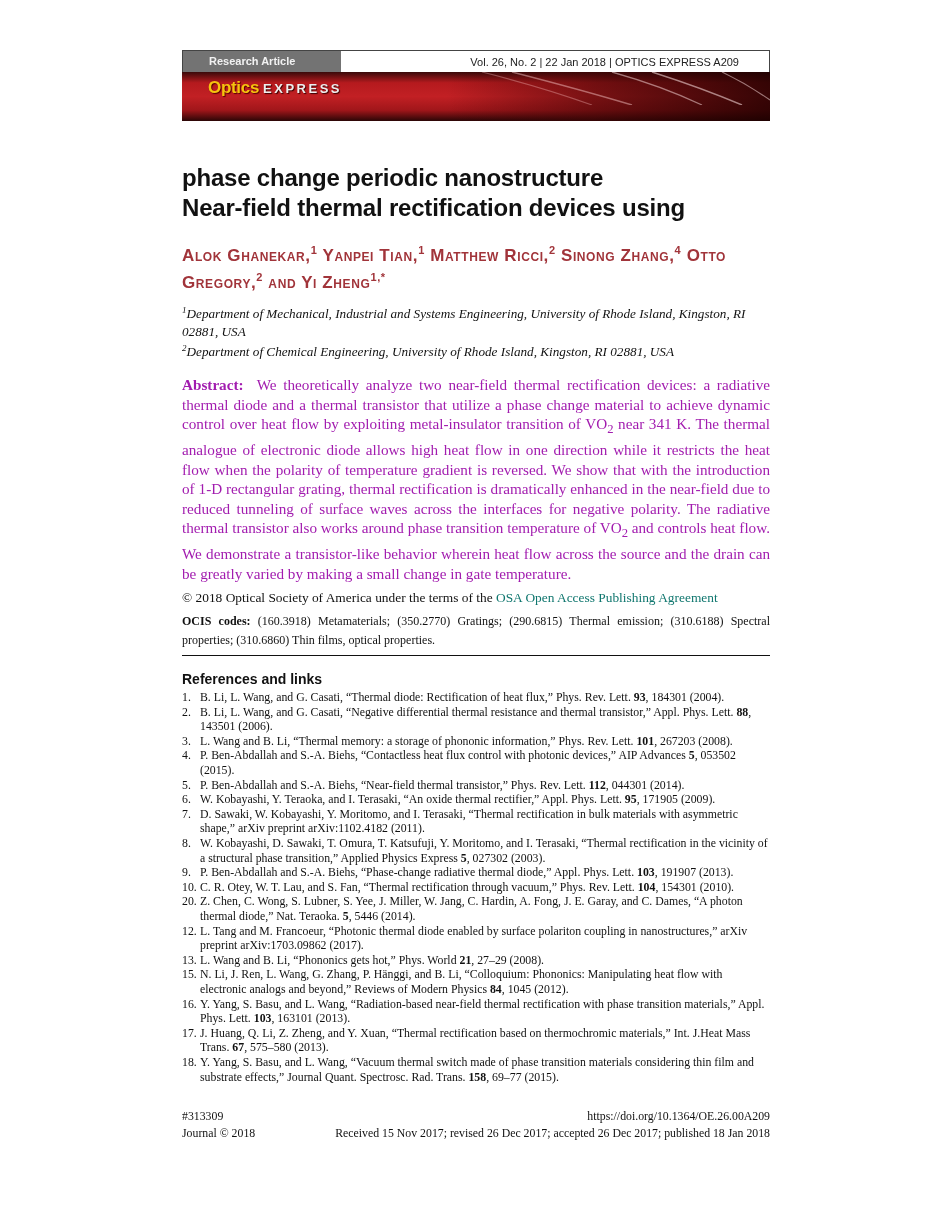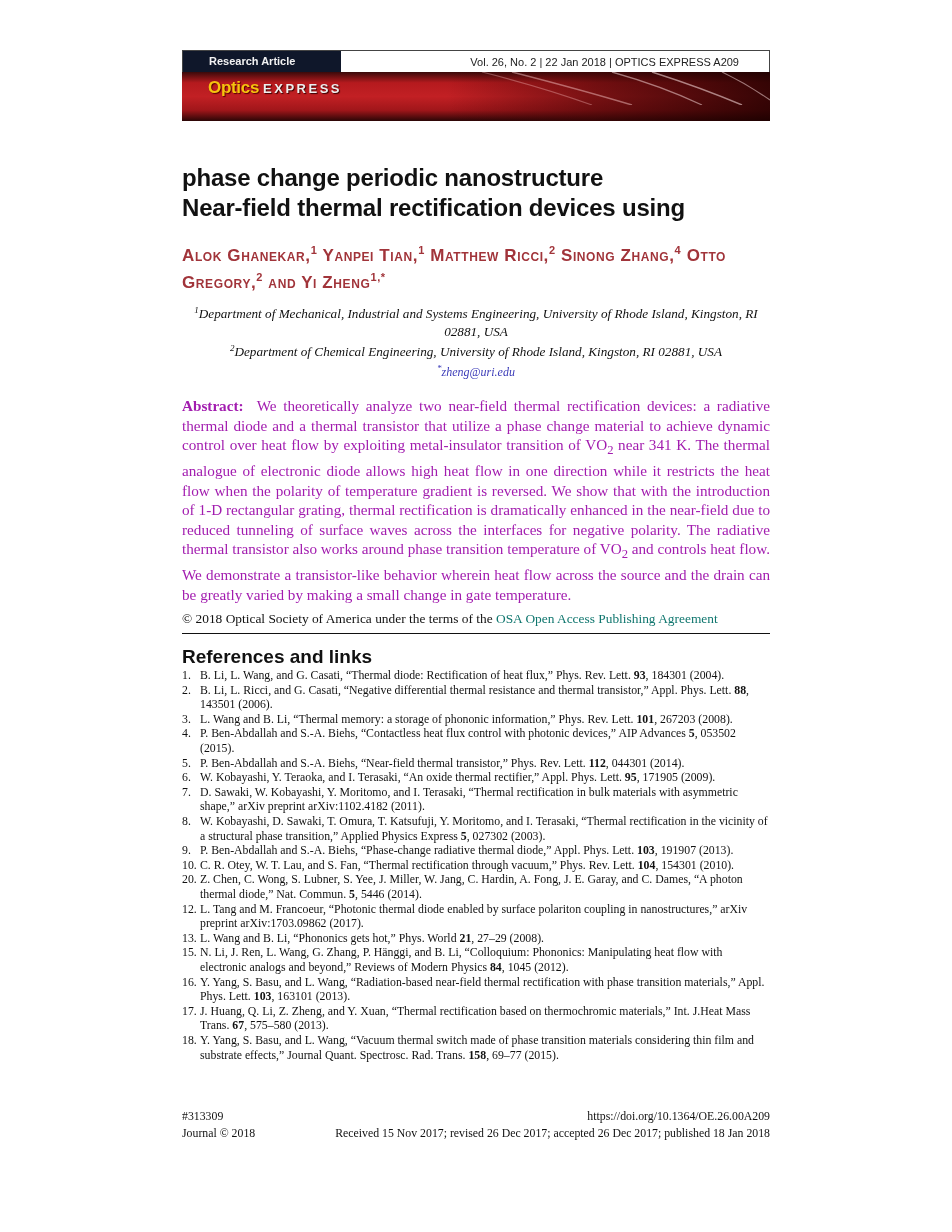--- a/index.html
+++ b/index.html
@@ -1,47 +1,47 @@
 <!DOCTYPE html>
 <html><head>
 <meta charset="utf-8">
 <style>
   html, body { margin:0; padding:0; background:#ffffff; }
   body { width:952px; height:1232px; position:relative; overflow:hidden; font-family:"Liberation Serif", serif; color:#111; }
   .page { position:absolute; left:182px; top:50px; width:588px; }
 
   
   .hdr-top { position:relative; height:21px; border:1px solid #444; border-bottom:none; }
-  .hdr-label { position:absolute; left:0; top:0; width:158px; height:39px; background:#0f172a; color:#f2f2f2; font-family:"Liberation Sans", sans-serif; font-weight:bold; font-size:11px; line-height:20px; padding-left:26px; box-sizing:border-box; }
+  .hdr-label { position:absolute; left:0; top:0; width:158px; height:39px; background:#737373; color:#f2f2f2; font-family:"Liberation Sans", sans-serif; font-weight:bold; font-size:11px; line-height:20px; padding-left:26px; box-sizing:border-box; }
   .hdr-info { position:absolute; right:30px; top:0; font-family:"Liberation Sans", sans-serif; font-size:11px; line-height:22px; color:#222; }
   .banner { position:relative; height:49px; margin-top:0px; overflow:hidden;
     background: linear-gradient(180deg, #3a0a0a 0%, #b51a1e 22%, #c22024 50%, #a0161a 78%, #2a0606 100%); }
   .banner::after { content:""; position:absolute; left:0; top:0; right:0; bottom:0;
     background: linear-gradient(90deg, rgba(0,0,0,0) 0%, rgba(0,0,0,0) 45%, rgba(60,5,5,0.55) 70%, rgba(30,0,0,0.85) 100%); }
   .banner-lines { position:absolute; left:0; top:0; width:588px; height:33px; z-index:2; }
   .logo { position:absolute; left:26px; top:5px; z-index:3; font-family:"Liberation Sans", sans-serif; font-weight:bold; font-size:17px; line-height:22px; }
   .logo .optics { color:#f5c30e; text-shadow:1px 1px 1px #5a0000; letter-spacing:-0.3px; }
   .logo .express { color:#eeeeee; font-size:13px; letter-spacing:2.5px; margin-left:4px; text-shadow:1px 1px 1px #3a0000; }
 
   .title { margin-top:42px; font-family:"Liberation Sans", sans-serif; font-weight:bold; font-size:24px; line-height:30px; color:#111; letter-spacing:-0.2px; }
   .authors { margin-top:16px; font-family:"Liberation Sans", sans-serif; font-weight:bold; color:#a1343a; font-size:17px; line-height:22px; font-variant:small-caps; letter-spacing:0.6px; }
   .authors sup { font-size:11px; }
 
-  .affil { margin-top:8px; font-style:italic; font-size:13.2px; line-height:17px; color:#111;text-align:center; }
+  .affil { margin-top:8px; font-style:italic; font-size:13.2px; line-height:17px; color:#111; }
   .affil sup { font-size:9px; }
   .affil .email { color:#3b3bb8; font-size:12px; }
 
   .abstract { margin-top:15px; font-size:15.2px; line-height:19.6px; text-align:justify; color:#a21caf; }
   .abstract b { font-weight:bold; }
   .copyright { margin-top:6px; font-size:13.4px; line-height:18px; }
   .copyright a { color:#0f766e; text-decoration:none; }
   .ocis { margin-top:5px; font-size:12px; line-height:19px; text-align:justify; }
   .rule { border-top:1.3px solid #111; margin-top:5px; }
 
-  .refs-head { margin-top:14px; font-family:"Liberation Sans", sans-serif; font-weight:bold; font-size:19px; line-height:18px; }
+  .refs-head { margin-top:14px; font-family:"Liberation Sans", sans-serif; font-weight:bold; font-size:14px; line-height:18px; }
   .refs { margin-top:2px; font-size:11.8px; line-height:14.6px; }
   .ref { display:flex; }
   .ref .num { width:18px; flex:none; }
   .ref .txt { flex:1; }
 
   .footer { position:absolute; left:182px; top:1108px; width:588px; font-size:11.8px; line-height:17px; }
   .frow { display:flex; justify-content:space-between; }
 </style>
 </head>
 <body>
@@ -75,44 +75,46 @@
     <span><span>Yanpei Tian,</span><sup>1</sup></span>
     <span><span>Matthew Ricci,</span><sup>2</sup></span>
     <span><span>Sinong Zhang,</span><sup>4</sup></span>
     <span><span>Otto Gregory,</span><sup>2</sup></span>
     <span><span>and Yi Zheng</span><sup>1,*</sup></span>
   </div>
 
   <div class="affil">
     <div><sup>1</sup><span>Department of Mechanical, Industrial and Systems Engineering, University of Rhode Island, Kingston, RI 02881, USA</span></div>
     <div><sup>2</sup><span>Department of Chemical Engineering, University of Rhode Island, Kingston, RI 02881, USA</span></div>
-    <div class="email"><sup>*</sup><span>zheng@uri.edu</span></div>
   </div>
 
   <div class="abstract">
     <b>Abstract:</b>&nbsp; <span>We theoretically analyze two near-field thermal rectification devices: a radiative thermal diode and a thermal transistor that utilize a phase change material to achieve dynamic control over heat flow by exploiting metal-insulator transition of VO</span><sub>2</sub><span> near 341 K. The thermal analogue of electronic diode allows high heat flow in one direction while it restricts the heat flow when the polarity of temperature gradient is reversed. We show that with the introduction of 1-D rectangular grating, thermal rectification is dramatically enhanced in the near-field due to reduced tunneling of surface waves across the interfaces for negative polarity. The radiative thermal transistor also works around phase transition temperature of VO</span><sub>2</sub><span> and controls heat flow. We demonstrate a transistor-like behavior wherein heat flow across the source and the drain can be greatly varied by making a small change in gate temperature.</span>
   </div>
 
   <div class="copyright">
     <span>© 2018  Optical Society of America under the terms of the </span><a href="#">OSA Open Access Publishing Agreement</a>
   </div>
 
+  <div class="ocis">
+    <b>OCIS codes:</b><span> (160.3918) Metamaterials; (350.2770) Gratings; (290.6815) Thermal emission; (310.6188) Spectral properties; (310.6860) Thin films, optical properties.</span>
+  </div>
 
   <div class="rule"></div>
 
   <div class="refs-head">References and links</div>
 
   <div class="refs" id="refs">
       <div class="ref">
         <span class="num">1.</span>
         <span class="txt"><span>B. Li, L. Wang, and G. Casati, “Thermal diode: Rectification of heat flux,” Phys. Rev. Lett. </span><b>93</b><span>, 184301 (2004).</span></span>
       </div>
       <div class="ref">
         <span class="num">2.</span>
-        <span class="txt"><span>B. Li, L. Ricci, and G. Casati, “Negative differential thermal resistance and thermal transistor,” Appl. Phys. Lett. </span><b>88</b><span>, 143501 (2006).</span></span>
+        <span class="txt"><span>B. Li, L. Wang, and G. Casati, “Negative differential thermal resistance and thermal transistor,” Appl. Phys. Lett. </span><b>88</b><span>, 143501 (2006).</span></span>
       </div>
       <div class="ref">
         <span class="num">3.</span>
         <span class="txt"><span>L. Wang and B. Li, “Thermal memory: a storage of phononic information,” Phys. Rev. Lett. </span><b>101</b><span>, 267203 (2008).</span></span>
       </div>
       <div class="ref">
         <span class="num">4.</span>
         <span class="txt"><span>P. Ben-Abdallah and S.-A. Biehs, “Contactless heat flux control with photonic devices,” AIP Advances </span><b>5</b><span>, 053502 (2015).</span></span>
       </div>
       <div class="ref">
@@ -134,21 +136,21 @@
       <div class="ref">
         <span class="num">9.</span>
         <span class="txt"><span>P. Ben-Abdallah and S.-A. Biehs, “Phase-change radiative thermal diode,” Appl. Phys. Lett. </span><b>103</b><span>, 191907 (2013).</span></span>
       </div>
       <div class="ref">
         <span class="num">10.</span>
         <span class="txt"><span>C. R. Otey, W. T. Lau, and S. Fan, “Thermal rectification through vacuum,” Phys. Rev. Lett. </span><b>104</b><span>, 154301 (2010).</span></span>
       </div>
       <div class="ref">
         <span class="num">20.</span>
-        <span class="txt"><span>Z. Chen, C. Wong, S. Lubner, S. Yee, J. Miller, W. Jang, C. Hardin, A. Fong, J. E. Garay, and C. Dames, “A photon thermal diode,” Nat. Commun. </span><b>5</b><span>, 5446 (2014).</span></span>
+        <span class="txt"><span>Z. Chen, C. Wong, S. Lubner, S. Yee, J. Miller, W. Jang, C. Hardin, A. Fong, J. E. Garay, and C. Dames, “A photon thermal diode,” Nat. Teraoka. </span><b>5</b><span>, 5446 (2014).</span></span>
       </div>
       <div class="ref">
         <span class="num">12.</span>
         <span class="txt"><span>L. Tang and M. Francoeur, “Photonic thermal diode enabled by surface polariton coupling in nanostructures,” arXiv preprint arXiv:1703.09862 (2017).</span><b></b><span></span></span>
       </div>
       <div class="ref">
         <span class="num">13.</span>
         <span class="txt"><span>L. Wang and B. Li, “Phononics gets hot,” Phys. World </span><b>21</b><span>, 27–29 (2008).</span></span>
       </div>
       <div class="ref">

